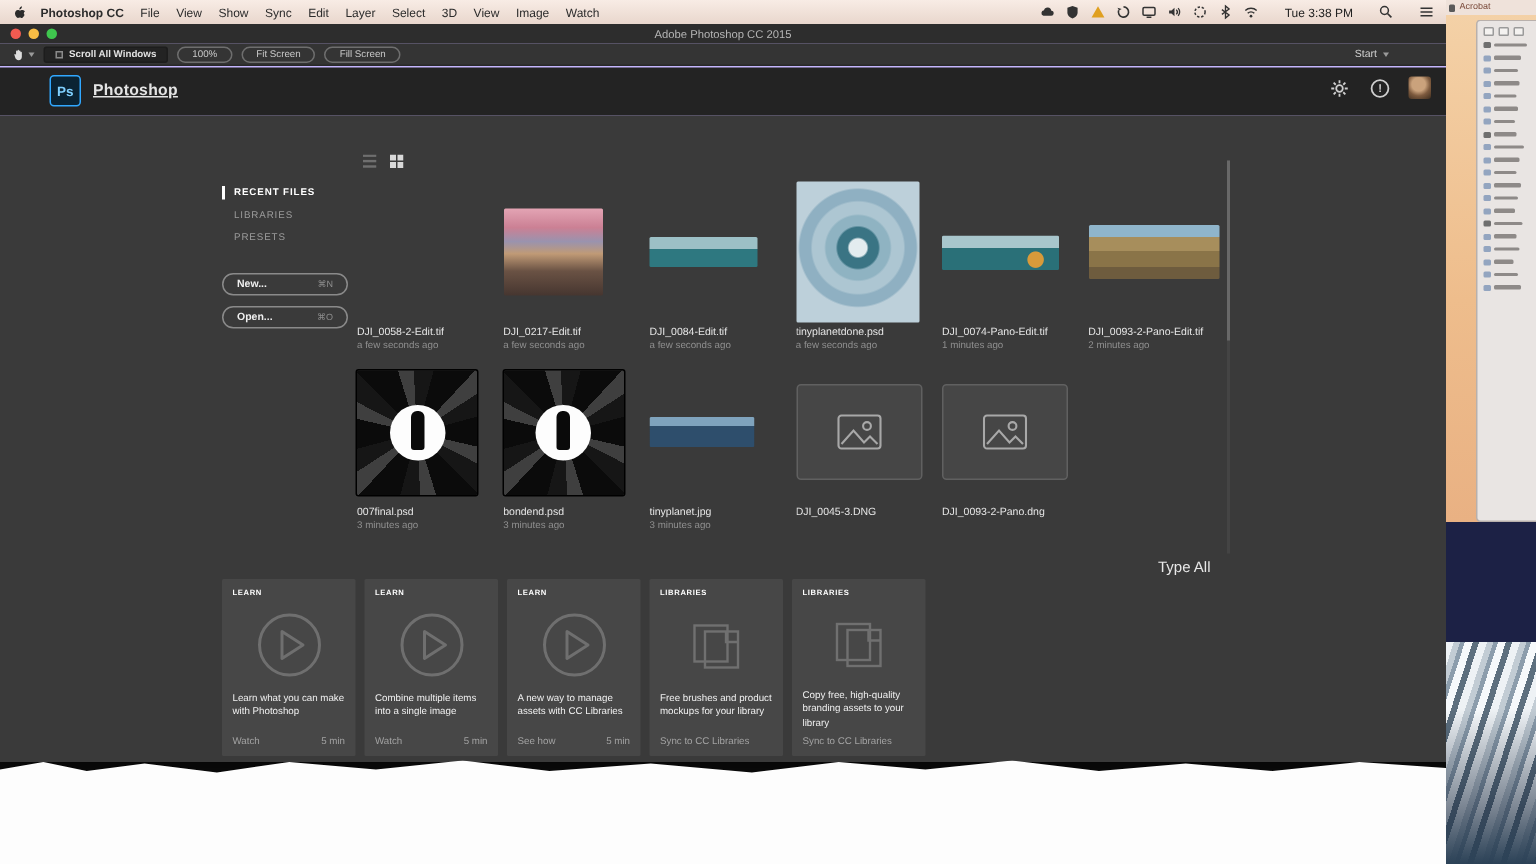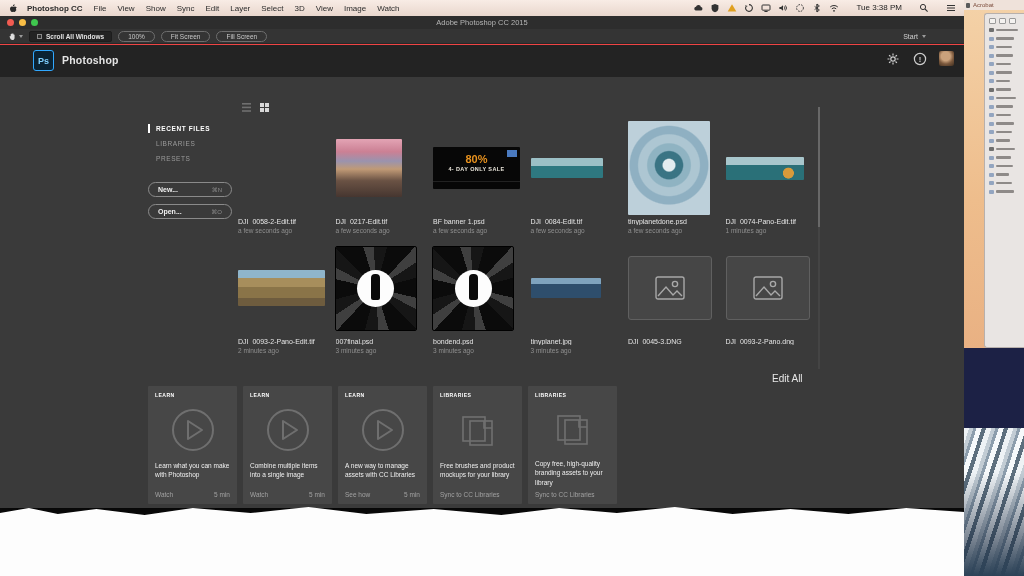--- a/index.html
+++ b/index.html
@@ -6,28 +6,28 @@
   html,body { width:1024px; height:576px; overflow:hidden; background:#000; }
   body { font-family:"Liberation Sans","DejaVu Sans",sans-serif; -webkit-font-smoothing:antialiased; }
   .screen { position:relative; width:1024px; height:576px; background:#0c0c0c; overflow:hidden; }
 
   
   .menubar { position:absolute; left:0; top:0; width:964px; height:16px;
     background:linear-gradient(#f8ece5,#e9d7cd); display:flex; align-items:center;
     padding:0 8px; color:#2b2b2b; font-size:8px; z-index:30; }
   .menubar .mitem { margin-right:11px; white-space:nowrap; }
   .menubar .mitem.app { font-weight:bold; }
-  .mb-right { margin-left:auto; display:flex; align-items:flex-start; gap:17px; color:#333; }
+  .mb-right { margin-left:auto; display:flex; align-items:center; gap:17px; color:#333; }
   .sicon { display:inline-flex; width:10px; height:10px; align-items:center; justify-content:center; }
   .sicon svg { width:10px; height:10px; }
   .mb-time { font-size:8px; color:#222; }
 
   
   .ps-window { position:absolute; left:0; top:16px; width:964px; height:492px;
-    background:#ef4444; box-shadow:2px 4px 14px rgba(0,0,0,.5); }
+    background:#c4b5fd; box-shadow:2px 4px 14px rgba(0,0,0,.5); }
   .titlebar { position:absolute; left:0; top:0; width:100%; height:13px; background:#2d2d2d;
     display:flex; align-items:center; }
   .tl { width:7px; height:7px; border-radius:50%; margin-left:5px; }
   .tl.r { background:#f15b51; margin-left:7px; } .tl.y { background:#f8bd45; } .tl.g { background:#3fc64e; }
   .wtitle { position:absolute; left:0; right:0; text-align:center; font-size:7.5px; color:#b5b5b5; }
 
   .optionsbar { position:absolute; left:0; top:13px; width:100%; height:15px; background:#343434;
     border-bottom:1px solid #282828; display:flex; align-items:center; padding:0 8px; gap:6px; }
   .tool-ic { display:flex; align-items:center; gap:2px; color:#d8d8d8; }
   .tool-ic svg { width:9px; height:9px; }
@@ -38,21 +38,21 @@
   .opt-check .lbl { font-size:6.5px; color:#e2e2e2; font-weight:bold; }
   .opt-btn { border:1px solid #6e6e6e; border-radius:6px; color:#c9c9c9; font-size:6.5px;
     padding:1px 9px; height:11px; display:flex; align-items:center; background:transparent; }
   .ws-switch { margin-left:auto; margin-right:30px; display:flex; align-items:center; gap:4px;
     color:#cfcfcf; font-size:7px; }
 
   .appbar { position:absolute; left:0; top:29px; width:100%; height:32px; background:#232323; }
   .ps-logo { position:absolute; left:33px; top:5px; width:21px; height:21px; border-radius:3px;
     background:#0b2333; border:1.5px solid #31a8ff; color:#7fd0ff; font-size:9px; font-weight:bold;
     display:flex; align-items:center; justify-content:center; }
-  .app-name { position:absolute; left:62px; top:9px; color:#e4e4e4; font-size:10.5px; font-weight:bold; letter-spacing:.2px; }
+  .app-name { position:absolute; left:62px; top:9px; color:#e4e4e4; font-size:10.5px; font-weight:bold; letter-spacing:.2px;text-decoration:underline; }
   .appbar-right { position:absolute; right:10px; top:6px; display:flex; align-items:center; gap:12px; }
   .hicon { width:15px; height:15px; display:flex; align-items:center; justify-content:center; color:#cfcfcf; }
   .hicon svg { width:14px; height:14px; }
   .avatar { width:15px; height:15px; border-radius:2px;
     background:radial-gradient(circle at 45% 35%, #caa27c 0 35%, #7d5a3e 60%, #3c2c1e 100%); }
 
   
   .content { position:absolute; left:0; top:61px; width:100%; height:431px; background:#3a3a3a; overflow:hidden; }
 
   .side-nav { position:absolute; left:148px; top:48px; }
@@ -351,32 +351,20 @@
           </div>
           <div class="fcell">
             <div class="tzone">
               <div class="thumb t-sunset"></div>
             </div>
             <div class="fname">DJI_0217-Edit.tif</div>
             <div class="ftime">a few seconds ago</div>
           </div>
           <div class="fcell">
             <div class="tzone">
-              <div class="thumb t-bf">
-                <div class="bf-chip"></div>
-                <div class="bf-big">80%</div>
-                <div class="bf-line">4- DAY ONLY SALE</div>
-                <div class="bf-strip"></div>
-              </div>
-            </div>
-            <div class="fname">BF banner 1.psd</div>
-            <div class="ftime">a few seconds ago</div>
-          </div>
-          <div class="fcell">
-            <div class="tzone">
               <div class="thumb t-pano-teal"></div>
             </div>
             <div class="fname">DJI_0084-Edit.tif</div>
             <div class="ftime">a few seconds ago</div>
           </div>
           <div class="fcell">
             <div class="tzone">
               <div class="thumb t-tinyplanet"></div>
             </div>
             <div class="fname">tinyplanetdone.psd</div>
@@ -444,21 +432,21 @@
                 </svg>
               </div>
             </div>
             <div class="fname">DJI_0093-2-Pano.dng</div>
             <div class="ftime"></div>
           </div>
         </div>
       <div class="scrolltrack"></div>
       <div class="scrollthumb"></div>
 
-      <div class="show-all">Edit All</div>
+      <div class="show-all">Type All</div>
 
       <div class="cards-row" id="cards-row">
       <div class="card small">
             <div class="card-label">LEARN</div>
             <div class="card-icon">
               <svg viewBox="0 0 46 46">
                 <circle cx="23" cy="23" r="20" fill="none" stroke="#6f6f6f" stroke-width="2"></circle>
                 <path d="M18 14l14 9-14 9z" fill="none" stroke="#6f6f6f" stroke-width="2" stroke-linejoin="round"></path>
               </svg>
             </div>

